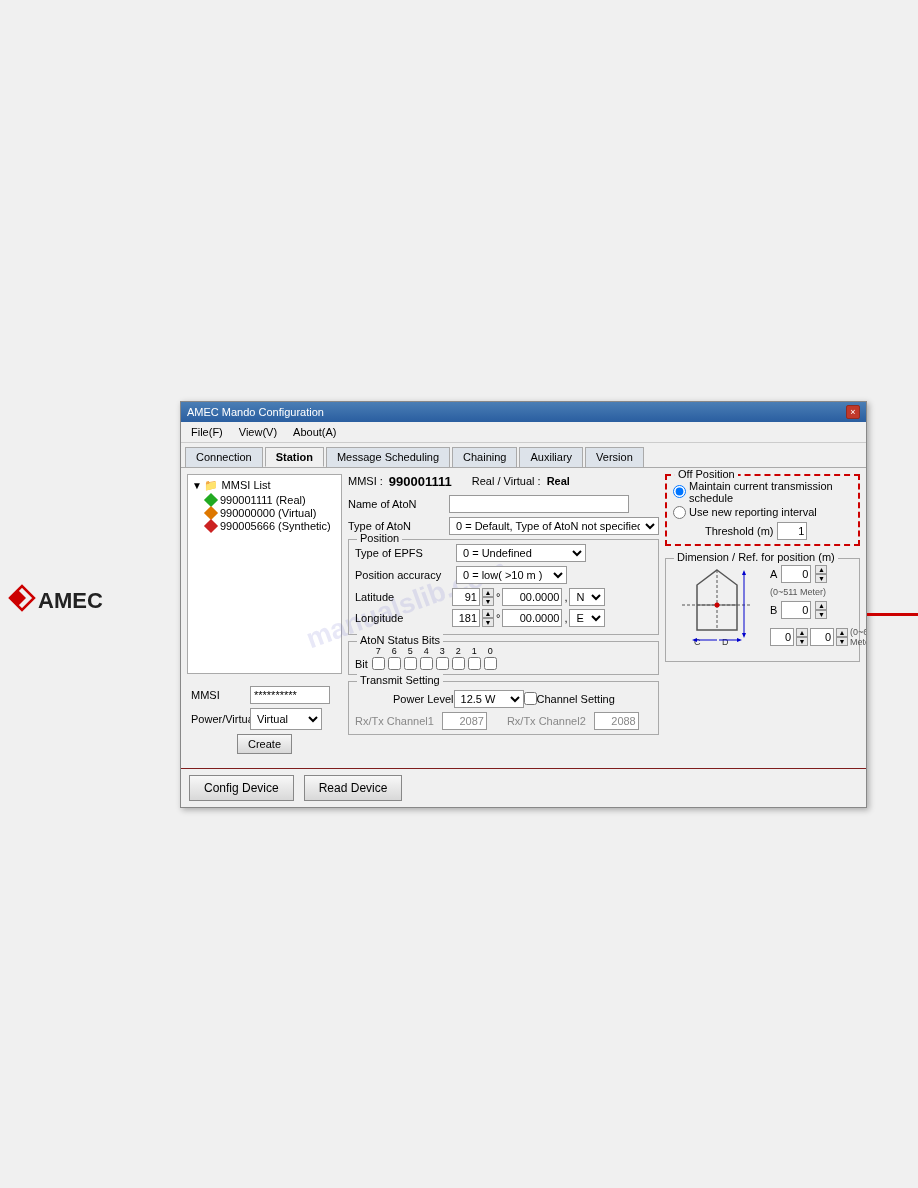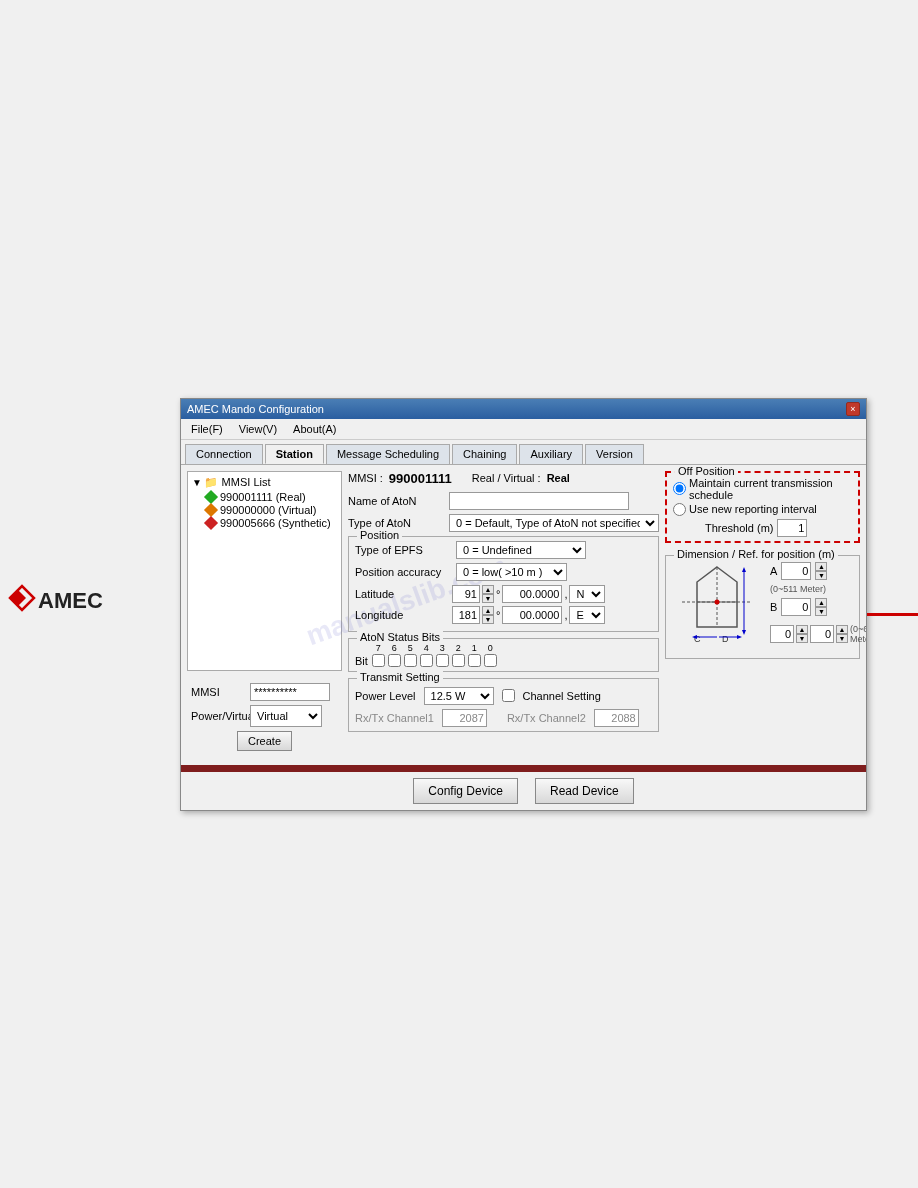--- a/index.html
+++ b/index.html
@@ -384,24 +384,24 @@
       position: absolute;
       top: -8px;
       left: 8px;
       background: #f0f0f0;
       padding: 0 3px;
       font-size: 11px;
     }
 
     .bottom-buttons {
       display: flex;
-      justify-content: center;
-      gap: 17px;
+      justify-content: flex-start;
+      gap: 10px;
       padding: 6px 8px;
-      border-top: 7px solid #7f1d1d;
+      border-top: 1px solid #7f1d1d;
       margin-top: 4px;
     }
 
     .watermark {
       position: absolute;
       color: rgba(100, 100, 200, 0.15);
       font-size: 32px;
       font-weight: bold;
       transform: rotate(-20deg);
       pointer-events: none;
@@ -619,21 +619,21 @@
               </div>
               <div class="bit-checkbox" style="margin-left:3px;">
                 <span class="bit-label">0</span>
                 <input type="checkbox" style="">
               </div>
             </div>
           </div>
 
           <div class="transmit-setting">
             <span class="transmit-title">Transmit Setting</span>
-            <div style="display:flex; align-items:center; gap:8px; margin-top:4px; flex-wrap:wrap;">
+            <div style="display:flex; align-items:center; gap:0; margin-top:4px; flex-wrap:wrap;margin-left:38px;">
               <span>Power Level</span>
               <select class="select-input" style="width:70px;">
                 <option>2 W</option>
                 <option selected="">12.5 W</option>
               </select>
               <input type="checkbox" style="">
               <span>Channel Setting</span>
             </div>
             <div style="display:flex; align-items:center; gap:8px; margin-top:4px;">
               <span style="color:#888;">Rx/Tx Channel1</span>

